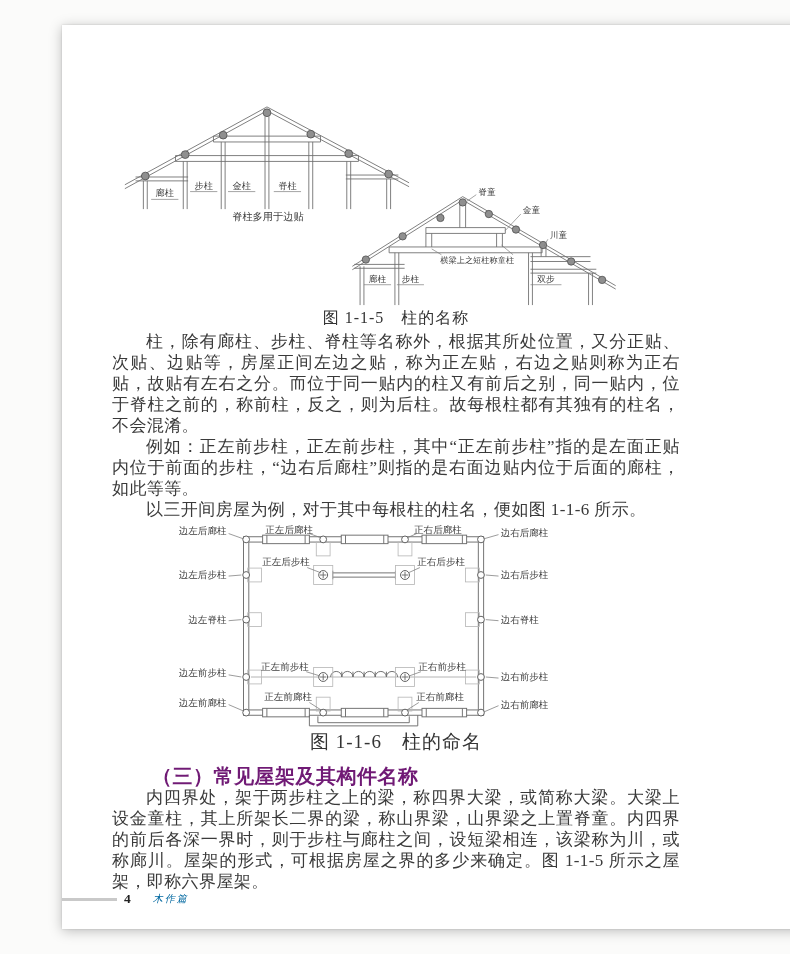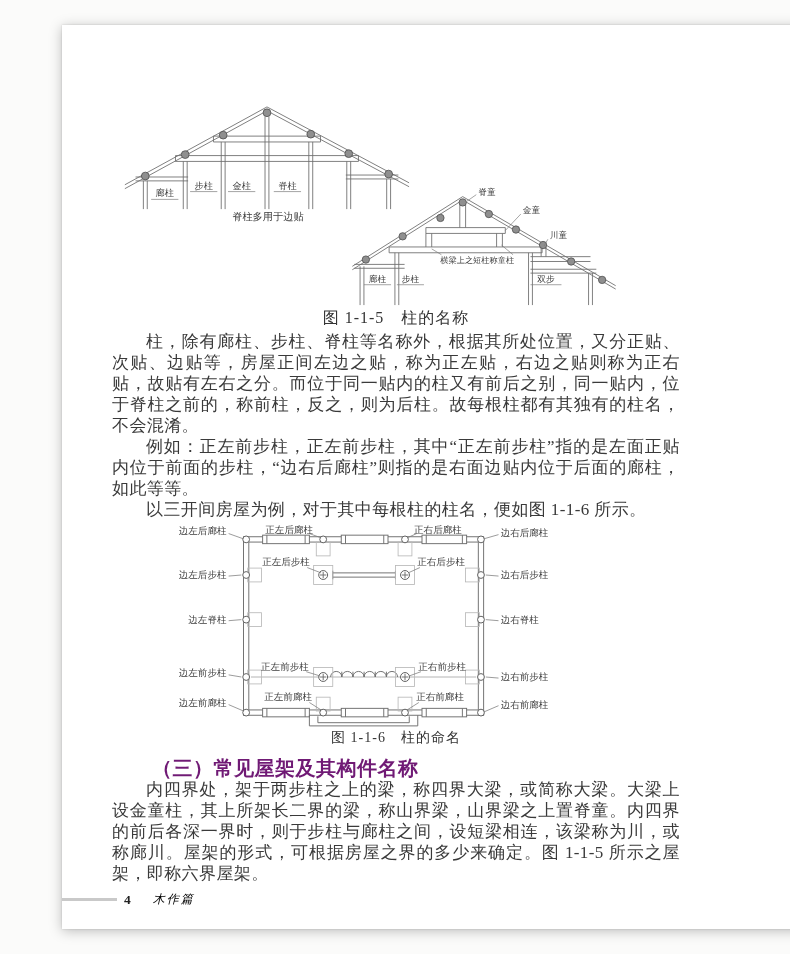--- a/index.html
+++ b/index.html
@@ -40,41 +40,41 @@
     line-height:21px;
     text-align:justify;
     text-indent:2em;
     letter-spacing:.4px;
   }
   
   .figure2{margin-top:4px;}
   .plan-svg{display:block;margin-left:38px;width:425px;height:204px;}
   .fig2-caption{
     text-align:center;
-    font-size:14px;letter-spacing:1px;color:#343434;
+    font-size:19px;letter-spacing:1px;color:#343434;
     margin-top:1px;
   }
   
   .section-heading{
     margin:11px 0 0 0;
     font-size:20px;
     font-weight:bold;
     color:#701a75;
     text-indent:2em;
     line-height:21px;
     letter-spacing:.5px;
   }
   
   .footer{
     position:absolute;left:0;top:866px;width:100%;
     display:flex;align-items:center;
   }
   .footer-rule{width:55px;height:3px;background:#c9c9c9;}
   .footer-num{font-size:13.5px;font-weight:bold;color:#222;margin-left:7px;}
-  .footer-title{font-size:12px;font-style:italic;color:#000000;margin-left:22px;letter-spacing:2px;}
+  .footer-title{font-size:10px;font-style:italic;color:#0369a1;margin-left:22px;letter-spacing:2px;}
   
   svg text{font-family:"Liberation Serif","DejaVu Serif",serif;fill:#3d3d3d;}
   .dw{stroke:#6e6e6e;stroke-width:0.9;fill:none;}
   .thin{stroke:#9a9a9a;stroke-width:0.7;fill:none;}
   .lead{stroke:#7a7a7a;stroke-width:0.7;fill:none;}
   .purlin{fill:#8f8f8f;stroke:#4c4c4c;stroke-width:0.8;}
   .pcol{fill:#ffffff;stroke:#5a5a5a;stroke-width:0.9;}
   .pad{fill:none;stroke:#b9b9b9;stroke-width:0.8;}
   .bar{fill:#ffffff;stroke:#6e6e6e;stroke-width:0.9;}
 </style>

